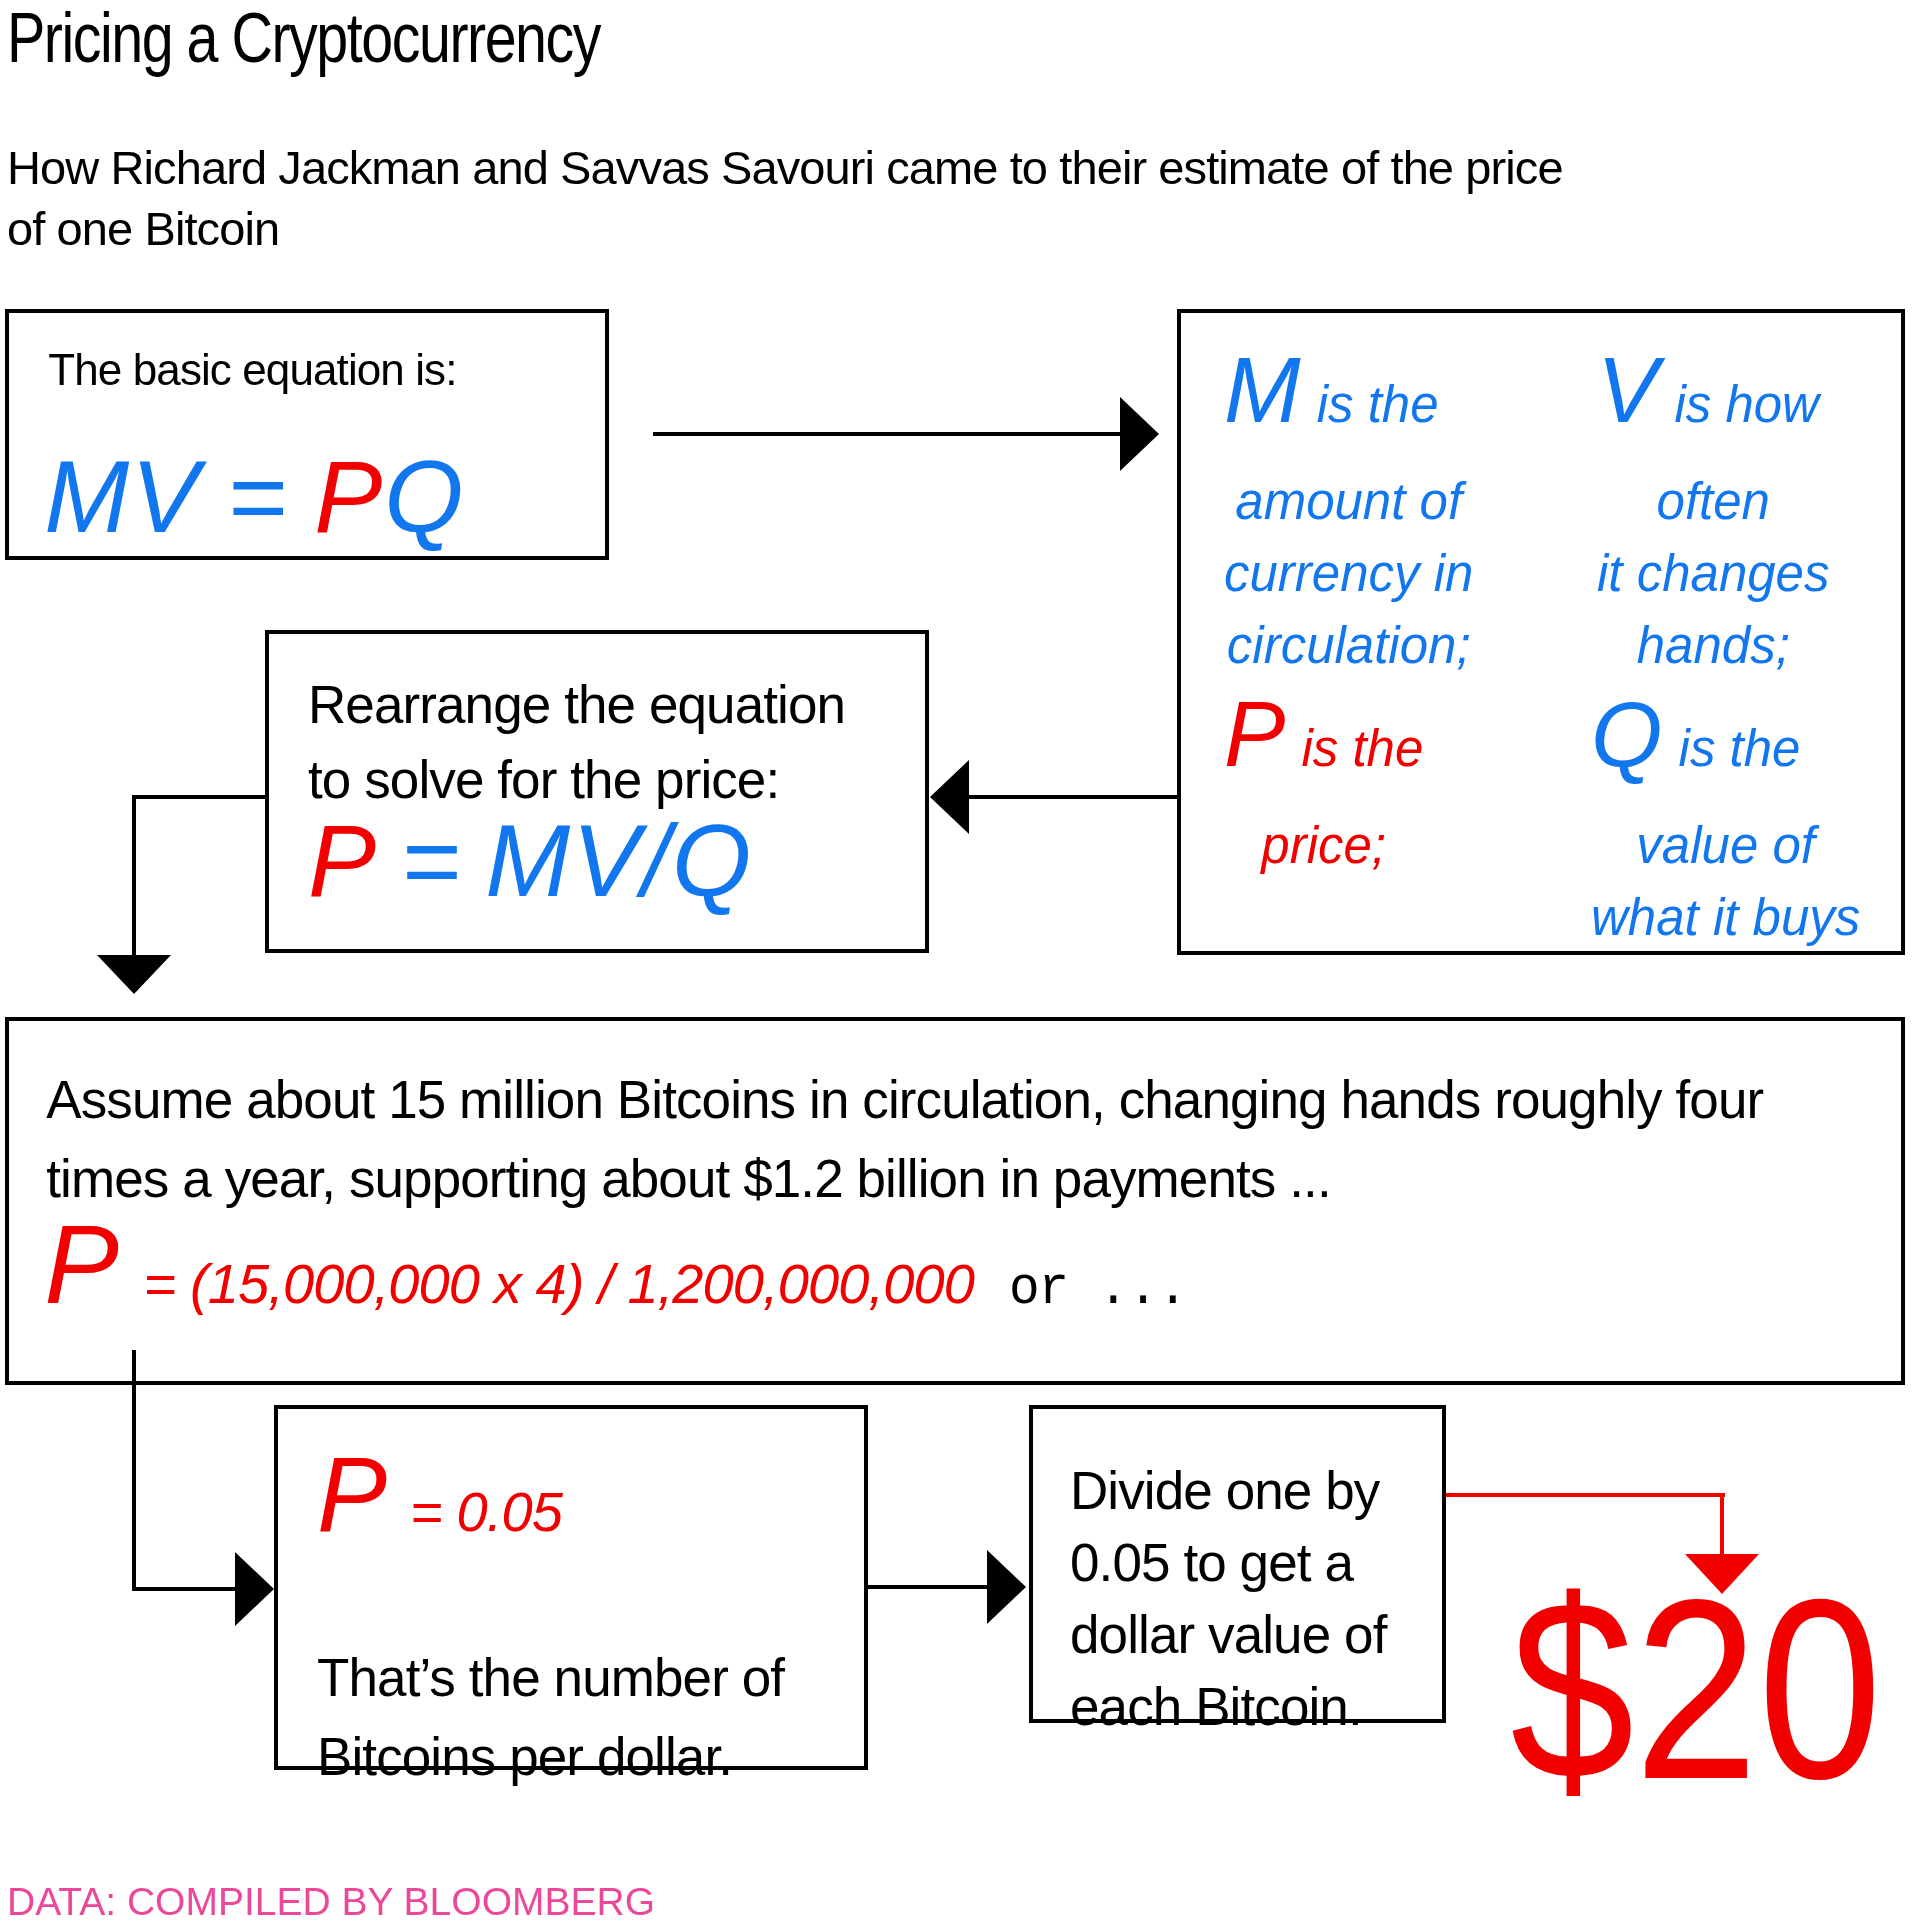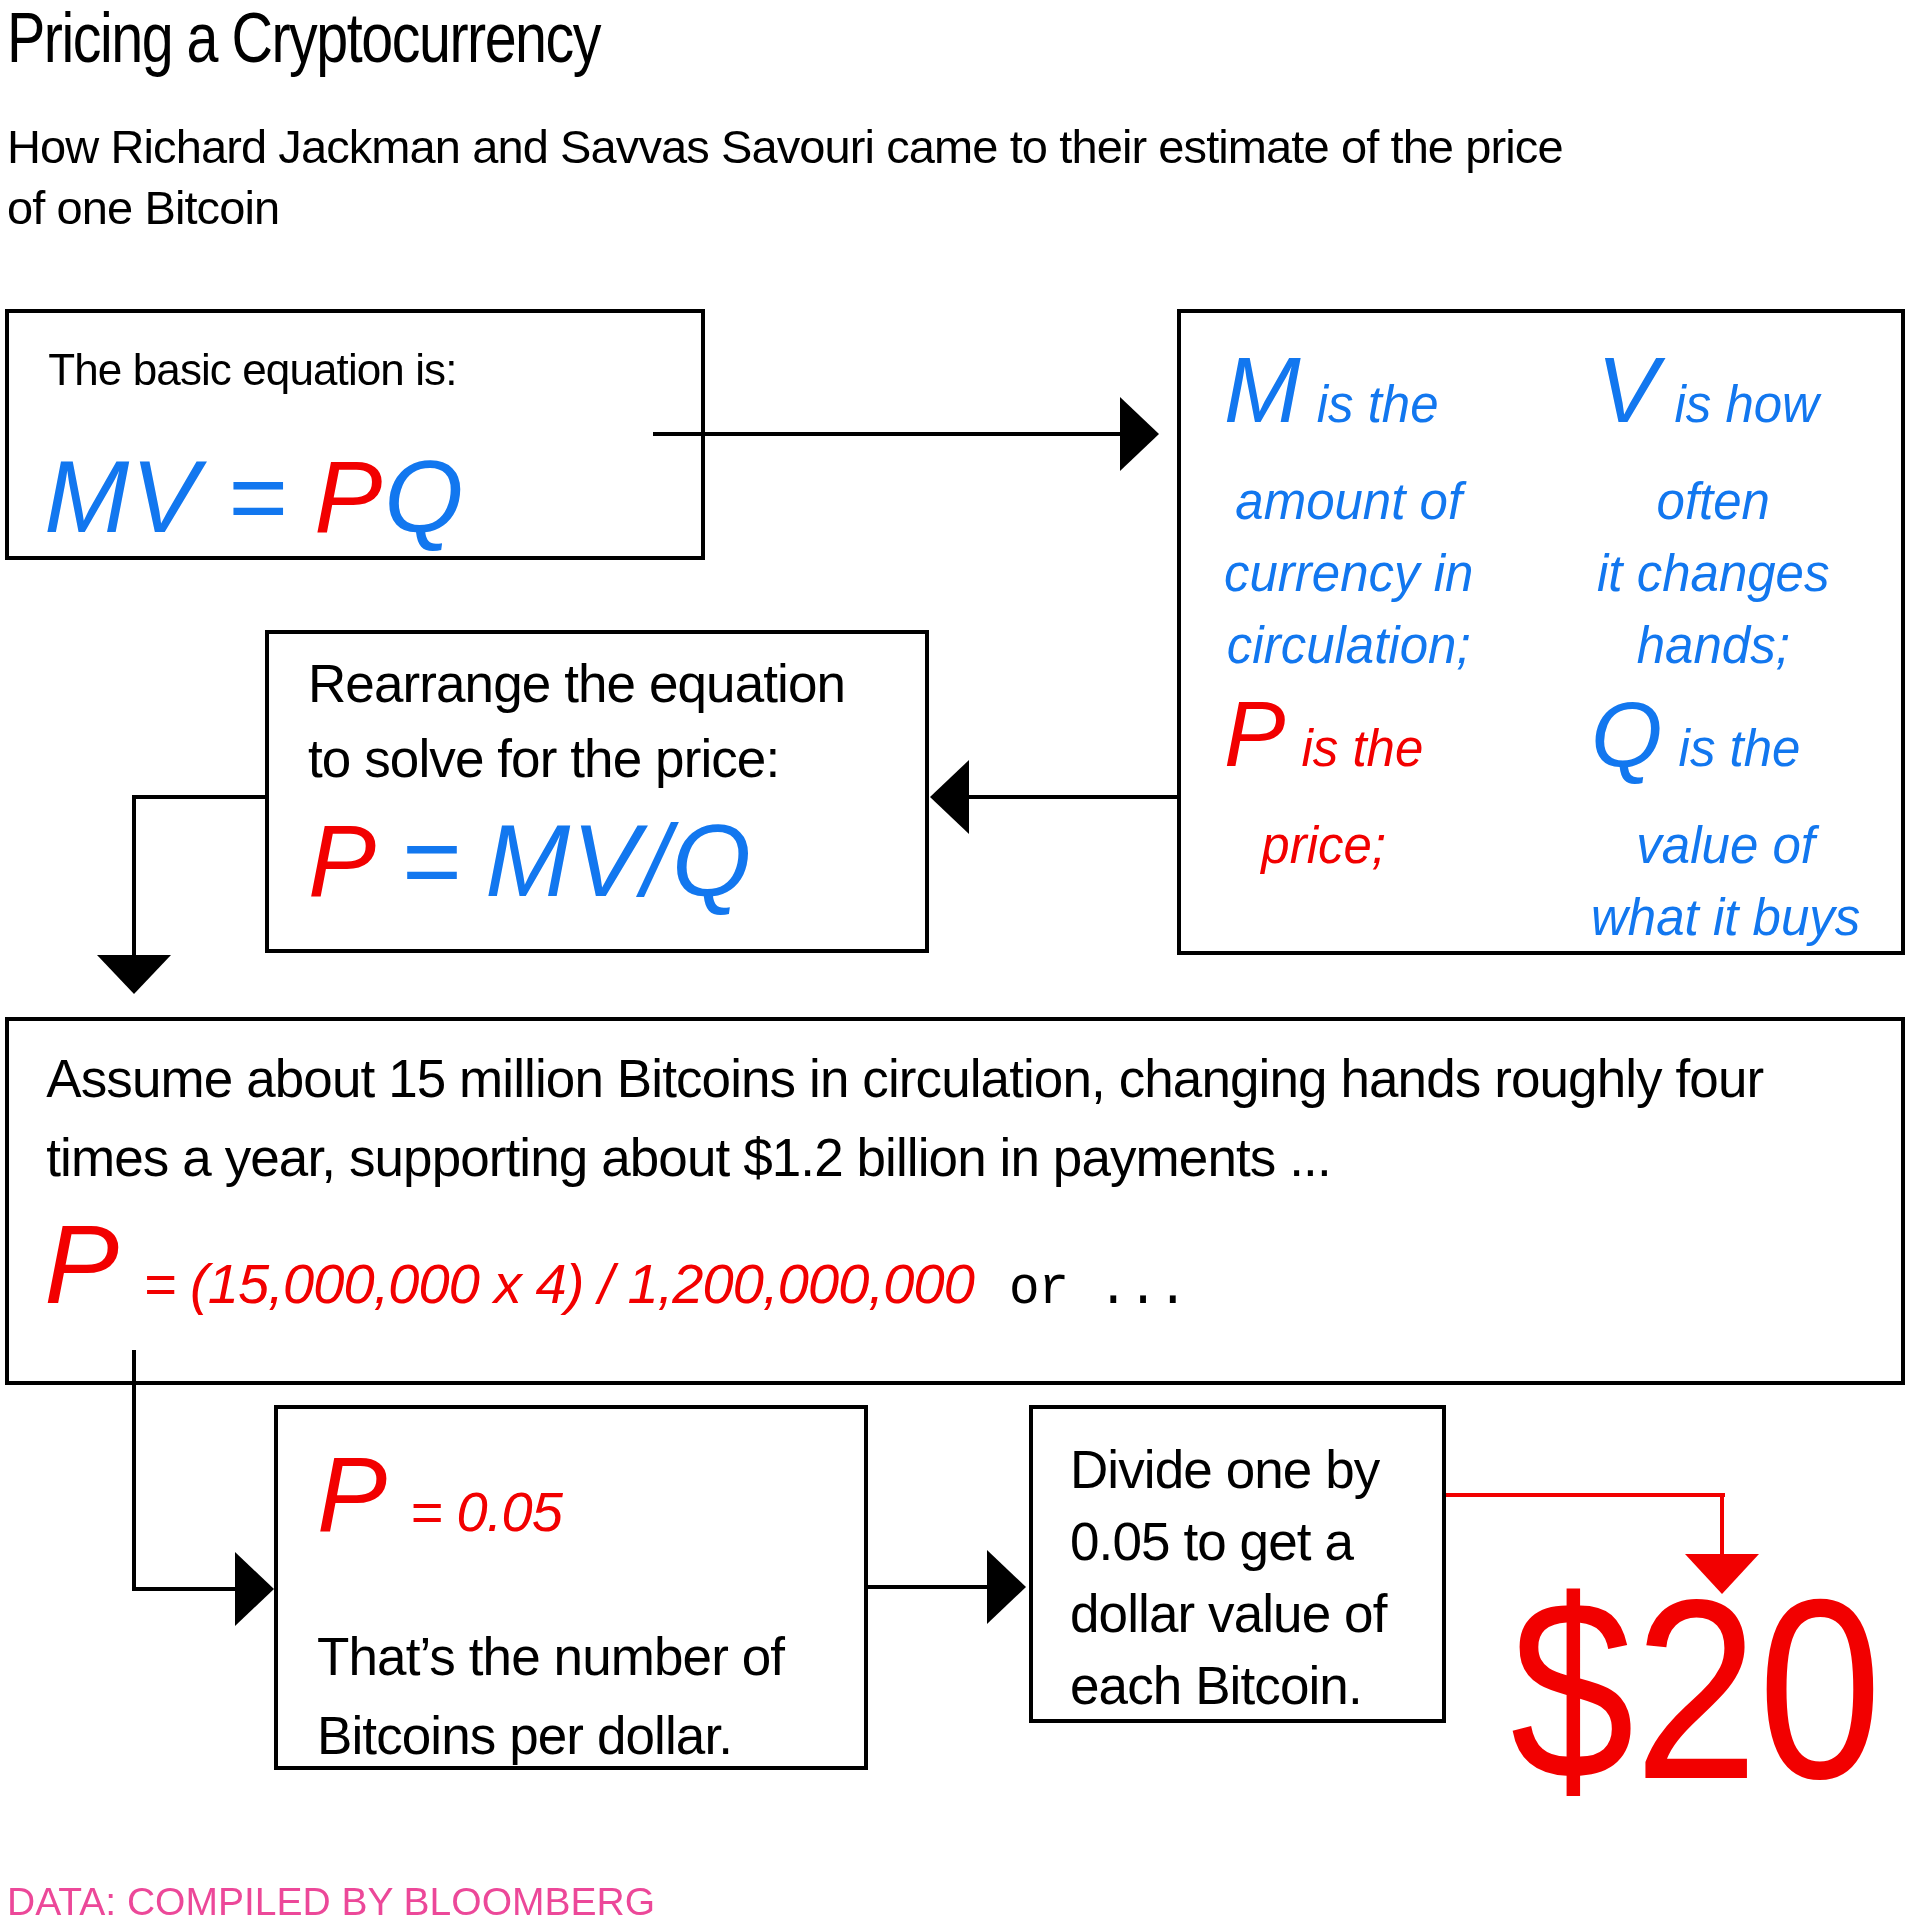--- a/index.html
+++ b/index.html
@@ -3,21 +3,21 @@
 <meta charset="utf-8">
 <style>
   html,body{margin:0;padding:0;background:#fff;}
   body{width:1931px;height:1931px;font-family:"Liberation Sans",sans-serif;}
   #canvas{position:relative;width:1931px;height:1931px;background:#fff;overflow:hidden;}
   .abs{position:absolute;}
   .box{position:absolute;border:4.4px solid #000;background:#fff;box-sizing:border-box;}
   .blk{color:#000;font-family:Liberation Mono, monospace;}
   .blue{color:var(--blue);}
   .red{color:var(--red);}
-  .pre{white-space:pre-line;}
+  .pre{white-space:pre-line;margin-top:21px;}
   .body-text{font-size:53px;line-height:79px;letter-spacing:-0.9px;color:#000;}
   .eq-row{display:flex;align-items:baseline;font-style:italic;}
   .eq-big{font-size:102px;line-height:102px;letter-spacing:1.8px;}
   .eq-giant{font-size:112px;line-height:112px;}
   .eq-small{font-size:56px;letter-spacing:-0.9px;}
   .title{font-size:70px;line-height:77px;letter-spacing:-1.8px;color:#000;
          transform:scaleX(0.82);transform-origin:0 0;white-space:nowrap;}
   .subtitle{font-size:47px;line-height:61px;letter-spacing:-0.9px;color:#000;}
   .def{font-style:italic;}
   .def-line1{display:flex;align-items:baseline;gap:16px;}
@@ -40,21 +40,21 @@
 </style>
 </head>
 <body>
 
 <div id="canvas">
 
   <div class="abs title" style="left:7px;top:0px;">Pricing a Cryptocurrency</div>
   <div class="abs subtitle pre" style="left:7px;top:116px;width:1914px;">How Richard Jackman and Savvas Savouri came to their estimate of the price
 of one Bitcoin</div>
 
-  <div class="box" style="left:5.3px;top:309px;width:700px;height:251px;">
+  <div class="box" style="left:5.3px;top:309px;width:604px;height:251px;">
     <div class="abs" style="left:39px;top:32px;font-size:44px;color:#000;letter-spacing:-0.9px;">The basic equation is:</div>
     <div class="abs eq-row eq-big" style="left:35px;top:133px;">
       <span class="blue">MV</span>
       <span class="blue" style="margin-left:26px;">=</span>
       <span class="red" style="margin-left:26px;">P</span>
       <span class="blue">Q</span>
     </div>
   </div>
 
   <div class="stem" style="left:653px;top:432px;width:467px;height:3.5px;"></div>

